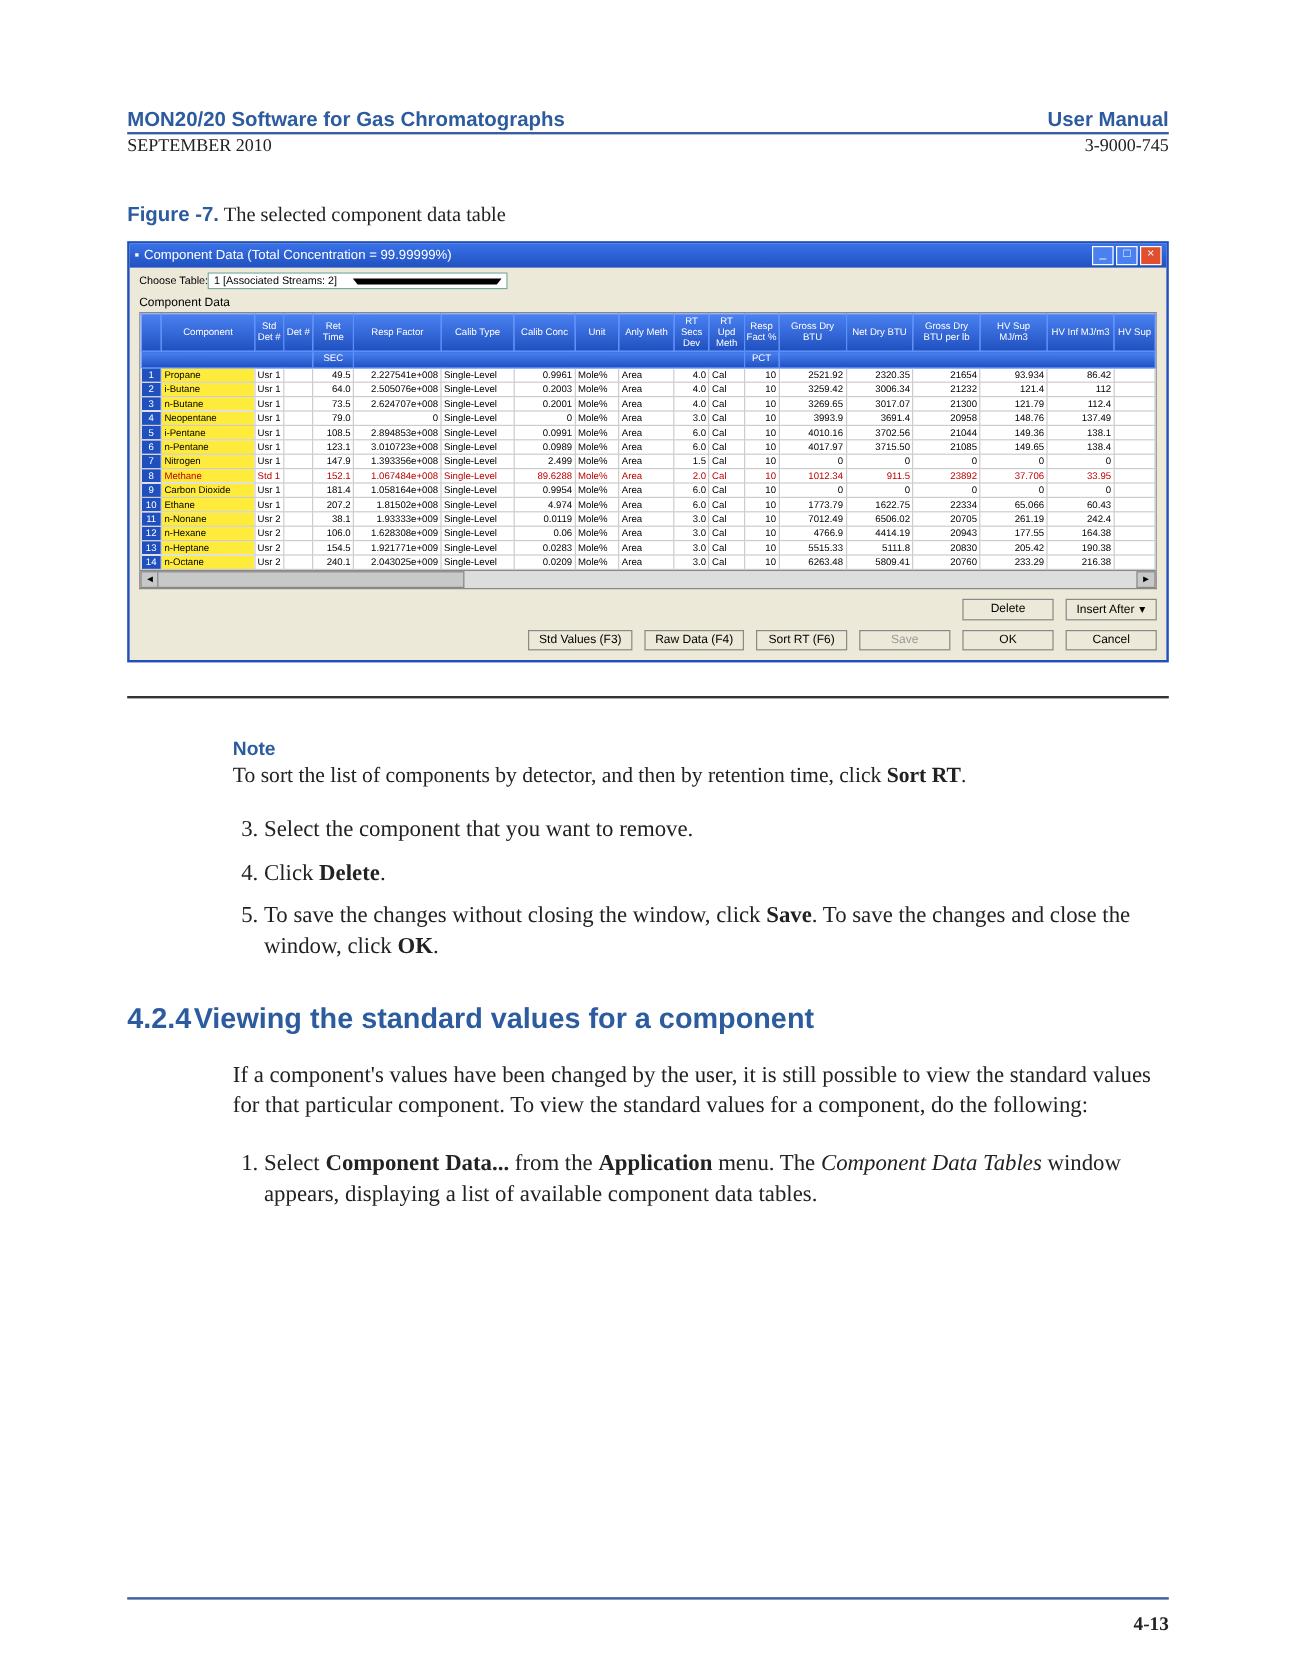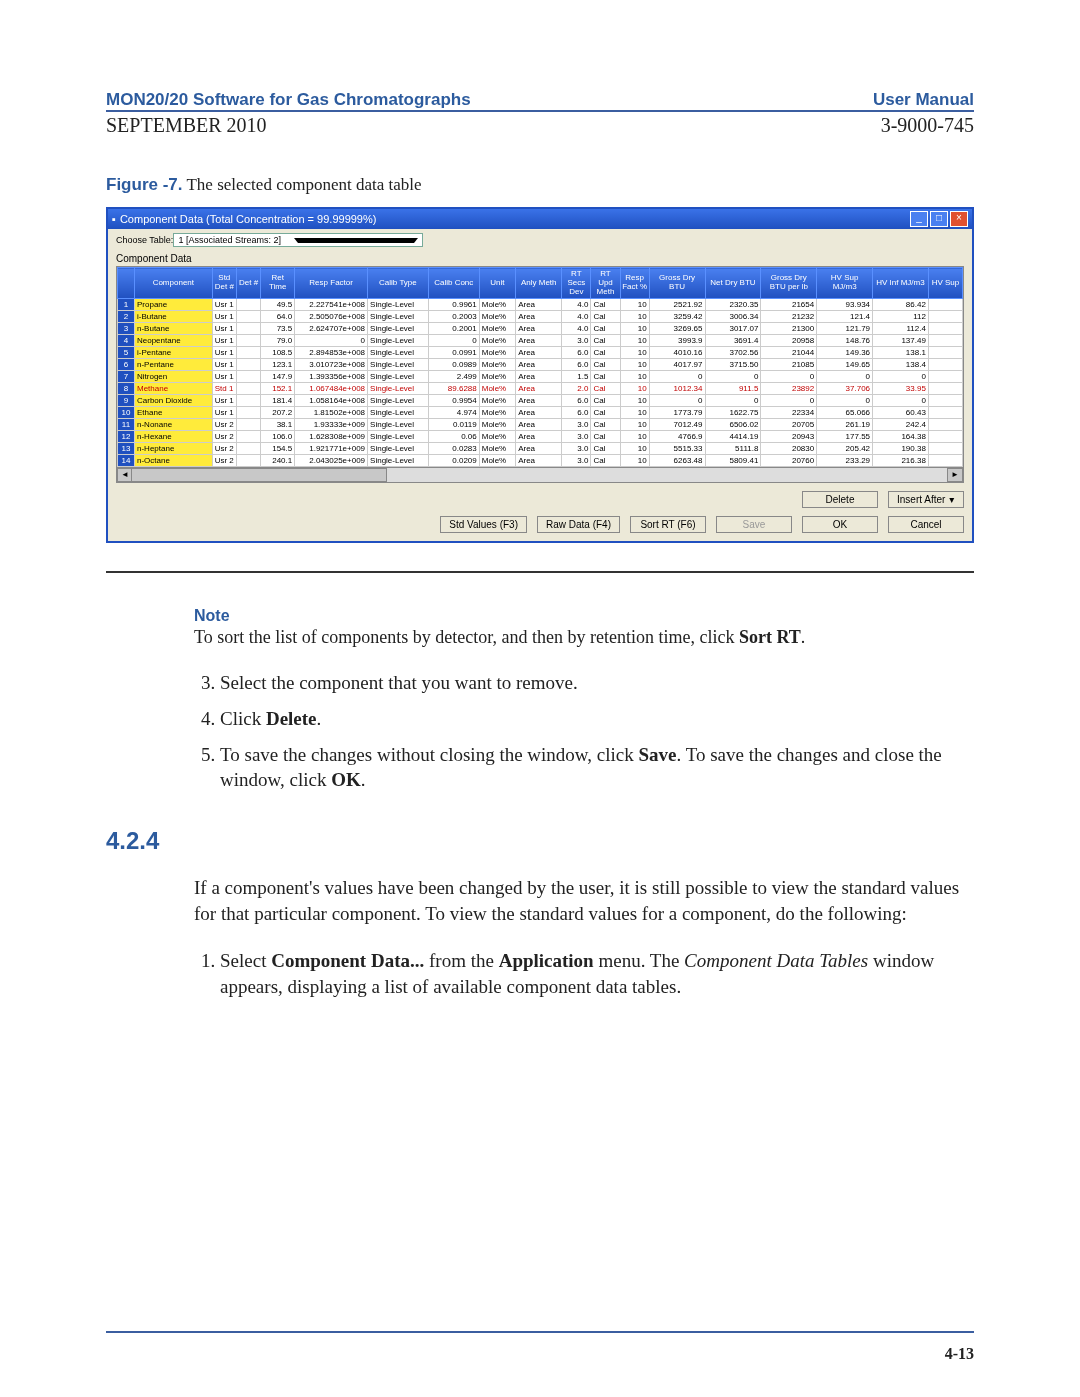--- a/index.html
+++ b/index.html
@@ -1,20 +1,20 @@
 <!DOCTYPE html>
 <html><head>
 <meta charset="utf-8">
 <style>
   body{margin:0;background:#fff;font-family:"Times New Roman",serif;color:#222}
   .page{width:1080px;height:1397px;padding:90px 106px 60px;box-sizing:border-box;position:relative}
   .hdr{display:flex;justify-content:space-between;border-bottom:2px solid #3b5ea0}
   .hdr .l{font-weight:bold;color:#2c5b9e;font-family:Arial,sans-serif;font-size:17px}
   .hdr .r{font-weight:bold;color:#2c5b9e;font-family:Arial,sans-serif;font-size:17px;text-align:left}
-  .sub{display:flex;justify-content:space-between;font-size:20px;margin-top:2px}
+  .sub{display:flex;justify-content:space-between;font-size:15px;margin-top:2px}
   .figcap{margin-top:38px;font-size:17px}
   .figcap b{color:#2c5b9e;font-family:Arial,sans-serif}
   .win{margin-top:12px;border:2px solid #2050c0;background:#ece9d8;font-family:Tahoma,Arial,sans-serif;font-size:9px;color:#000}
   .tbar{background:linear-gradient(#3a72e8,#1f50c0);color:#fff;display:flex;align-items:center;padding:2px 4px;font-size:11px}
   .tbar .sp{flex:1}
   .wbtn{width:16px;height:14px;margin-left:2px;background:#4a80f0;border:1px solid #fff;text-align:center;line-height:12px;font-size:10px}
   .wbtn.cl{background:#e05030}
   .toprow{display:flex;align-items:center;padding:4px 8px;gap:0}
   .sel{border:1px solid #7a9;background:#fff;padding:1px 4px;width:240px;display:flex}
   .sel span{flex:1}
@@ -121,20 +121,27 @@
               <th>RT Secs Dev</th>
               <th>RT Upd Meth</th>
               <th>Resp Fact %</th>
               <th>Gross Dry BTU</th>
               <th>Net Dry BTU</th>
               <th>Gross Dry BTU per lb</th>
               <th>HV Sup MJ/m3</th>
               <th>HV Inf MJ/m3</th>
               <th>HV Sup</th>
             </tr>
+        <tr>
+              <th colspan="4"></th>
+              <th>SEC</th>
+              <th colspan="7"></th>
+              <th>PCT</th>
+              <th colspan="6"></th>
+            </tr>
           </thead>
         <tbody id="grid-body">
             <tr class="r">
               <td class="rowh">1</td>
               <td class="comp">Propane</td>
               <td>Usr 1</td>
               <td></td>
               <td class="n">49.5</td>
               <td class="n">2.227541e+008</td>
               <td>Single-Level</td>
@@ -460,20 +467,21 @@
     </div>
     <ol start="3">
       <li>Select the component that you want to remove.</li>
       <li><span>Click </span><b>Delete</b><span>.</span></li>
       <li><span>To save the changes without closing the window, click </span><b>Save</b><span>. To save the changes and close the window, click </span><b>OK</b><span>.</span></li>
     </ol>
   </div>
 
   <h2>
     <span>4.2.4</span>
+    <span>Viewing the standard values for a component</span>
   </h2>
   <div class="para">If a component's values have been changed by the user, it is still possible to view the standard values for that particular component.  To view the standard values for a component, do the following:</div>
   <div class="body">
     <ol>
       <li>
         <span>Select </span><b>Component Data...</b><span> from the </span><b>Application</b><span> menu.  The </span><i>Component Data Tables</i><span> window appears, displaying a list of available component data tables.</span>
       </li>
     </ol>
   </div>
 

